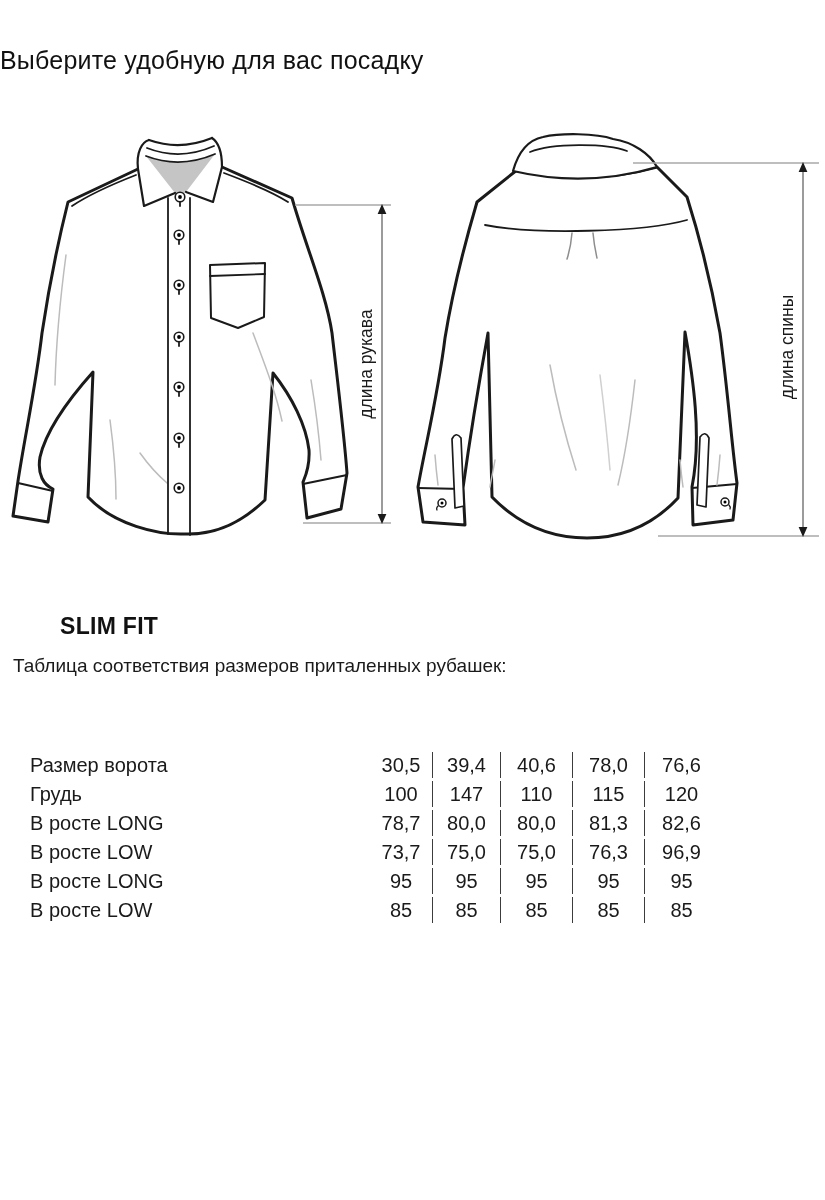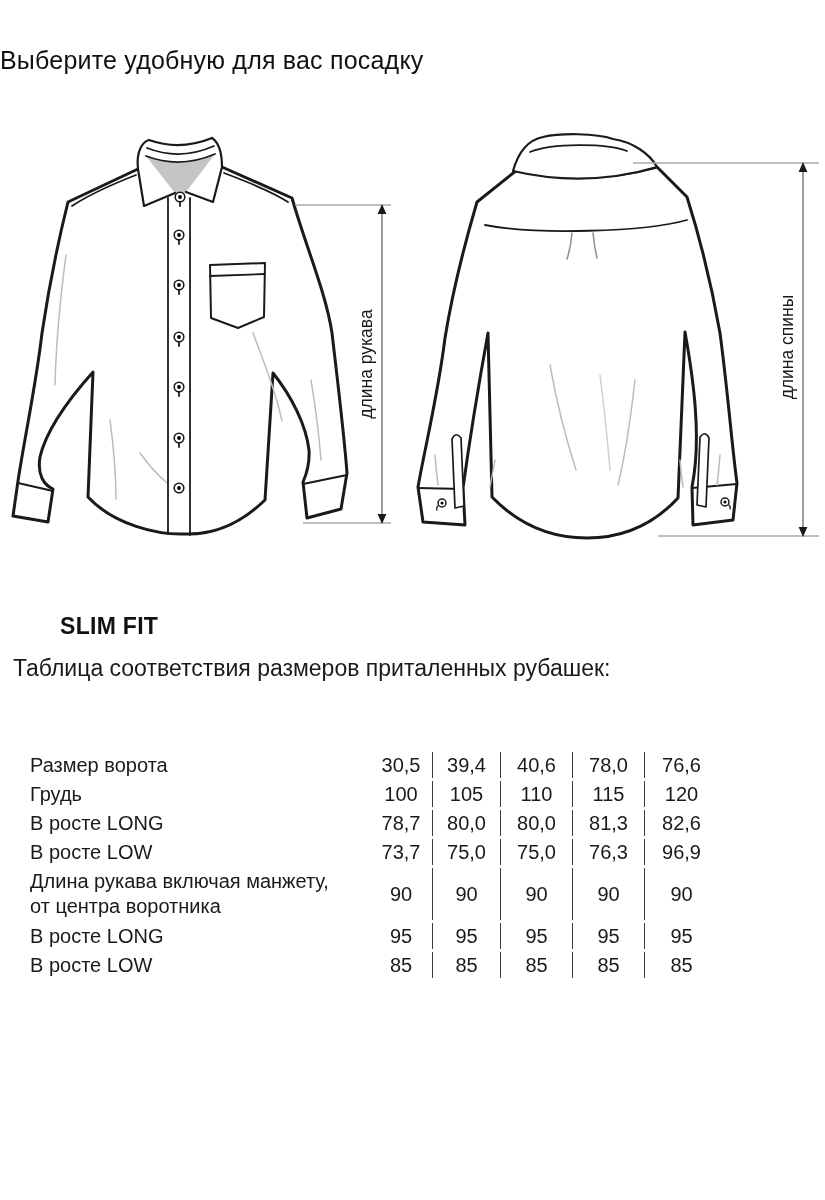--- a/index.html
+++ b/index.html
@@ -23,21 +23,21 @@
   .placket-strip{fill:#ffffff;stroke:#1a1a1a;stroke-width:1.7;stroke-linejoin:round;}
   .btn-ring{fill:#ffffff;stroke:#1a1a1a;stroke-width:1.6;}
   .btn-dot{stroke:none;}
   .ext-line{stroke-width:1.6;fill:none;}
   .dim-line{stroke-width:1.5;fill:none;}
   .dim-label{font-size:17.5px;text-anchor:middle;}
   .section-heading{
     position:absolute;left:24px;top:613px;font-size:23px;font-weight:bold;
     color:#111;letter-spacing:0.3px;margin-left:36px;
   }
-  .section-subtitle{position:absolute;left:13px;top:655px;font-size:23px;color:#1a1a1a;}
+  .section-subtitle{position:absolute;left:13px;top:655px;font-size:19px;color:#1a1a1a;}
   table.size-table{
     position:absolute;left:30px;top:749px;border-collapse:separate;border-spacing:0 3px;
     font-size:20px;color:#1a1a1a;table-layout:fixed;
   }
   .size-table td,.size-table th{padding:0;font-weight:normal;height:26px;vertical-align:middle;}
   .size-table .lbl{text-align:left;line-height:25px;white-space:pre-line;}
   .size-table .val{text-align:center;}
   .size-table .b{border-left:1.5px solid #3c3c3c;}
   .size-table tr.tall td{height:52px;}
 </style>
@@ -229,50 +229,41 @@
       <td class="lbl">Размер ворота</td>
       <td class="val">30,5</td>
       <td class="val b">39,4</td>
       <td class="val b">40,6</td>
       <td class="val b">78,0</td>
       <td class="val b">76,6</td>
     </tr>
     <tr>
       <td class="lbl">Грудь</td>
       <td class="val">100</td>
-      <td class="val b">105</td>
+      <td class="val b">147</td>
       <td class="val b">110</td>
       <td class="val b">115</td>
       <td class="val b">120</td>
     </tr>
     <tr>
       <td class="lbl">В росте LONG</td>
       <td class="val">78,7</td>
       <td class="val b">80,0</td>
       <td class="val b">80,0</td>
       <td class="val b">81,3</td>
       <td class="val b">82,6</td>
     </tr>
     <tr>
       <td class="lbl">В росте LOW</td>
       <td class="val">73,7</td>
       <td class="val b">75,0</td>
       <td class="val b">75,0</td>
       <td class="val b">76,3</td>
       <td class="val b">96,9</td>
     </tr>
-    <tr class="tall">
-      <td class="lbl">Длина рукава включая манжету,
-от центра воротника</td>
-      <td class="val">90</td>
-      <td class="val b">90</td>
-      <td class="val b">90</td>
-      <td class="val b">90</td>
-      <td class="val b">90</td>
-    </tr>
     <tr>
       <td class="lbl">В росте LONG</td>
       <td class="val">95</td>
       <td class="val b">95</td>
       <td class="val b">95</td>
       <td class="val b">95</td>
       <td class="val b">95</td>
     </tr>
     <tr>
       <td class="lbl">В росте LOW</td>

